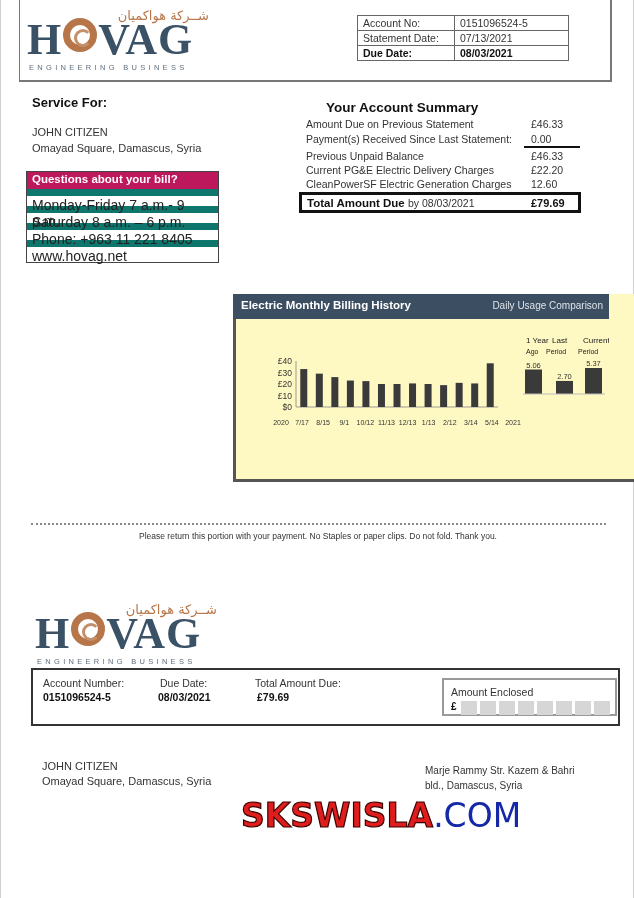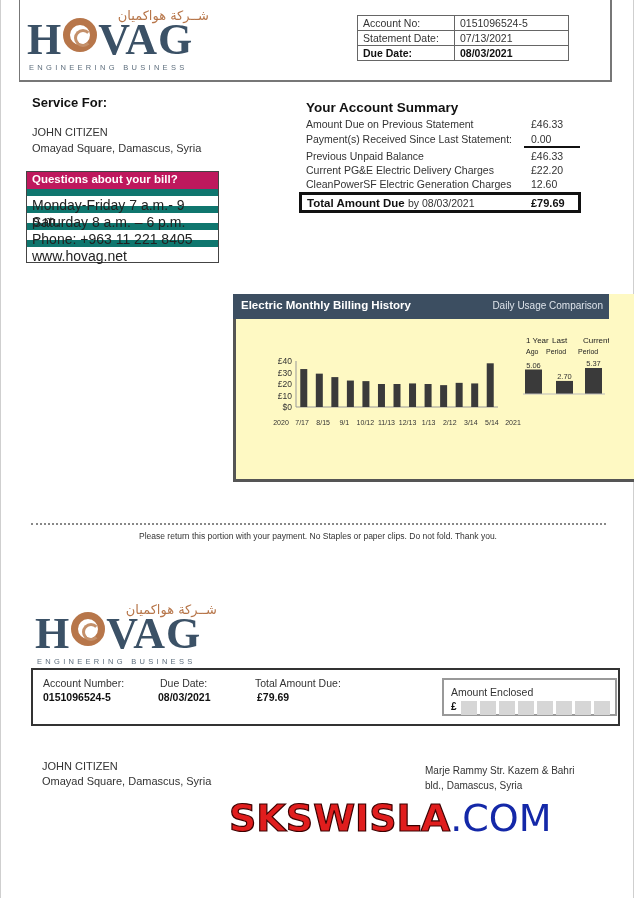--- a/index.html
+++ b/index.html
@@ -29,21 +29,21 @@
   .h-service { font-weight: bold; font-size: 13px; color: #111; }
   .txt { font-size: 11px; color: #333; line-height: 16px; }
 
   
   .qbox { width: 193px; border: 1px solid #444; }
   .qbox .qh { background: #be185d; color: #fff; font-weight: bold; font-size: 11.5px; padding: 1px 5px; height: 17px; }
   .qbox .qr { border-top: 7px solid #0f766e; font-size: 14px; padding: 1px 5px; height: 17px; color: #222; }
   .qbox .qr.last { height: 22px; }
 
   
-  .summary-title { font-size: 13.5px; font-weight: bold; color: #111; }
+  .summary-title { font-size: 13.5px; font-weight: bold; color: #111; margin-left: 20px; }
   .sum-row { position: absolute; font-size: 10.5px; color: #333; }
   .sum-row .lab { position: absolute; left: 0; white-space: nowrap; }
   .sum-row .val { position: absolute; left: 225px; white-space: nowrap; }
   .pay-line { left: 523px; top: 146px; width: 56px; height: 2px; background: #111; }
   .total-box { left: 298px; top: 192px; width: 282px; height: 21px; border: 3px solid #111; }
   .total-box .lab { position: absolute; left: 5px; top: 2px; font-size: 11.5px; font-weight: bold; color: #111; white-space: nowrap; }
   .total-box .lab span { font-weight: normal; font-size: 10.5px; color: #333; }
   .total-box .val { position: absolute; left: 229px; top: 2px; font-size: 11px; font-weight: bold; color: #111; }
 
   
@@ -63,21 +63,21 @@
   
   .remit { left: 30px; top: 668px; width: 589px; height: 58px; border: 2px solid #333; }
   .remit .lab { position: absolute; top: 7px; font-size: 10.5px; color: #333; white-space: nowrap; }
   .remit .val { position: absolute; top: 21px; font-size: 10.5px; font-weight: bold; color: #111; white-space: nowrap; }
   .enc { position: absolute; left: 409px; top: 8px; width: 175px; height: 38px; border: 2px solid #999; }
   .enc .lab2 { position: absolute; left: 7px; top: 6px; font-size: 10.5px; color: #333; }
   .enc .pound { position: absolute; left: 7px; top: 21px; font-size: 10px; font-weight: bold; color: #111; }
   .enc .cells { position: absolute; left: 17px; top: 21px; display: flex; gap: 3px; }
   .enc .cells span { display: block; width: 16px; height: 14px; background: #d6d6d6; }
 
-  .watermark { left: 228px; top: 796px; font-family: "DejaVu Sans", sans-serif; font-weight: bold; font-size: 38px; letter-spacing: 0px; white-space: nowrap; }
+  .watermark { left: 240px; top: 796px; font-family: "DejaVu Sans", sans-serif; font-weight: bold; font-size: 33px; letter-spacing: 0px; white-space: nowrap; }
   .watermark .red { color: #e01d1d; -webkit-text-stroke: 1.2px #3a0000; }
   .watermark .blue { color: #1428a8; font-weight: normal; }
 </style>
 </head>
 <body>
 
 <div class="page">
 
   <div class="abs header-box"></div>
 

